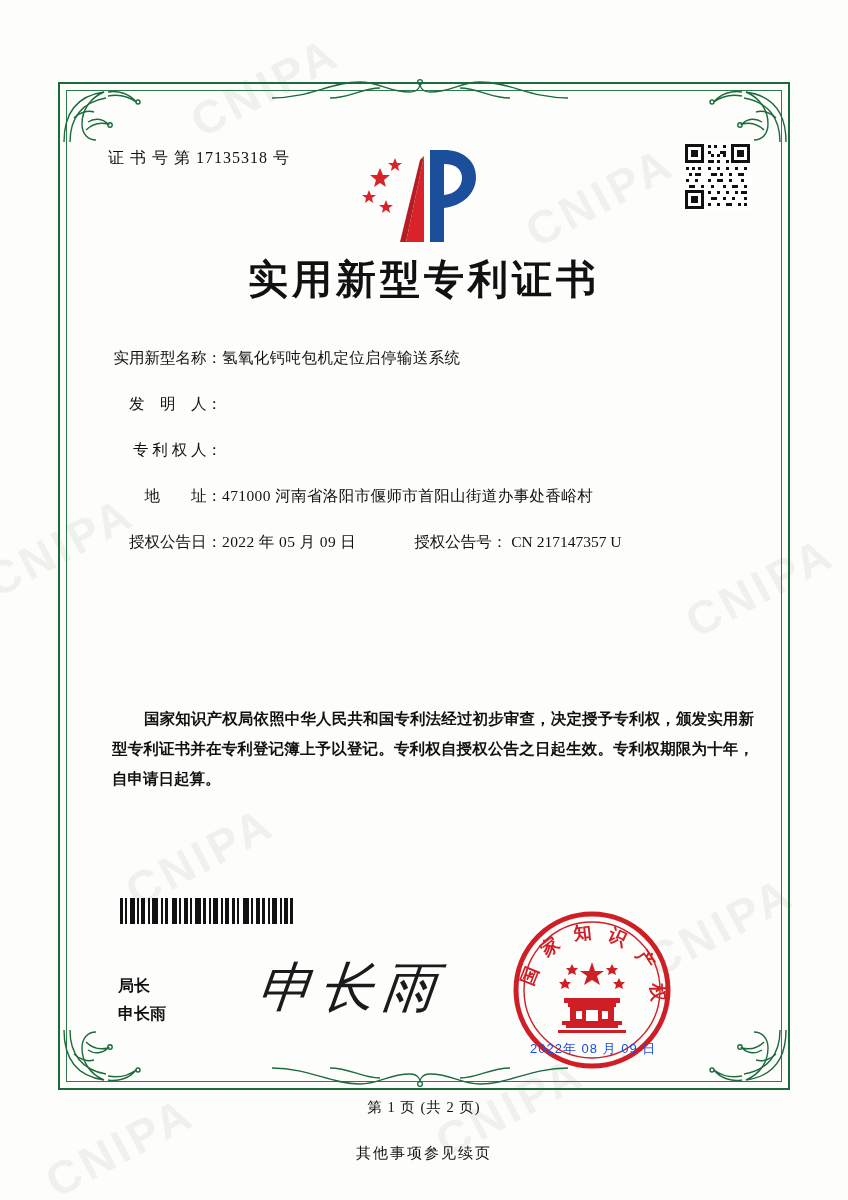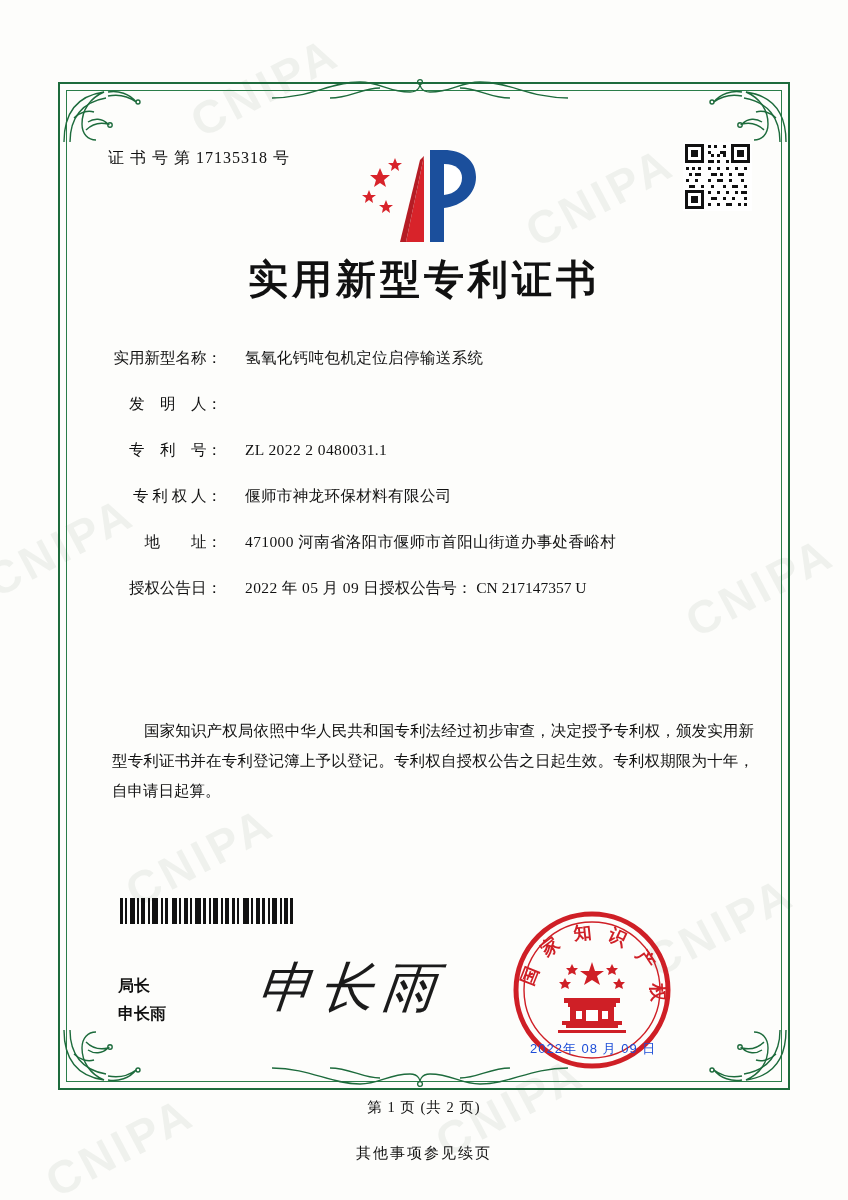--- a/index.html
+++ b/index.html
@@ -99,34 +99,35 @@
     align-items:baseline;
     margin-bottom:25px;
   }
   .lab{
     width:110px;
     flex:0 0 110px;
     letter-spacing:0px;
     white-space:pre;
     text-align:right;
   }
-  .val{flex:1;letter-spacing:0.4px;margin-left:23px;}
+  .val{flex:1;letter-spacing:0.4px;}
   .row.split .val{flex:0 0 auto;}
   .lab2{
     flex:0 0 auto;
+    margin-left:58px;
     white-space:pre;
   }
   .val2{margin-left:4px;}
 
   
   .paras{
     position:absolute;left:112px;top:700px;width:642px;
     font-size:15.5px;line-height:30px;text-align:justify;
   }
-  .paras p{margin:16px 0 2px 0;text-indent:32px;}
+  .paras p{margin:4px 0 2px 0;text-indent:32px;font-weight:bold;}
 
   
   .barcode{
     position:absolute;left:120px;top:898px;
     width:220px;height:26px;
     display:flex;align-items:stretch;
   }
   .barcode i{display:block;background:#111;height:100%;}
 
   
@@ -335,26 +336,21 @@
 
 <div class="fields">
   <div class="row">
     <div class="lab">实用新型名称：</div>
     <div class="val">氢氧化钙吨包机定位启停输送系统</div>
   </div>
   <div class="row">
     <div class="lab">发    明    人：</div>
   </div>
   <div class="row">
-    <div class="lab">专    利    号：</div>
-    <div class="val">ZL 2022 2 0480031.1</div>
-  </div>
-  <div class="row">
     <div class="lab">专 利 权 人：</div>
-    <div class="val">偃师市神龙环保材料有限公司</div>
   </div>
   <div class="row">
     <div class="lab">地        址：</div>
     <div class="val">471000 河南省洛阳市偃师市首阳山街道办事处香峪村</div>
   </div>
   <div class="row split">
     <div class="lab">授权公告日：</div>
     <div class="val">2022 年 05 月 09 日</div>
     <div class="lab2">授权公告号：</div>
     <div class="val2">CN 217147357 U</div>

